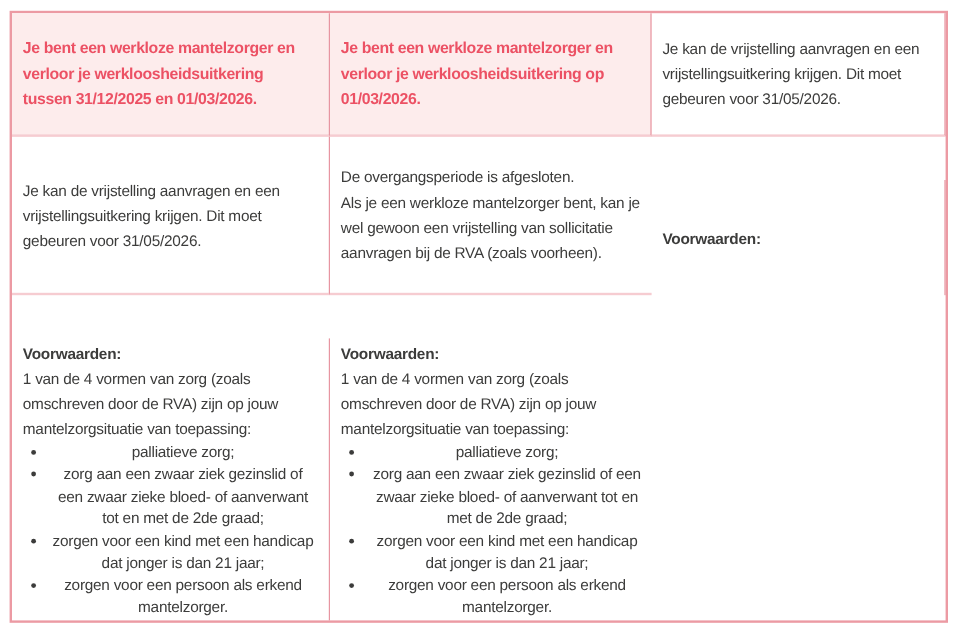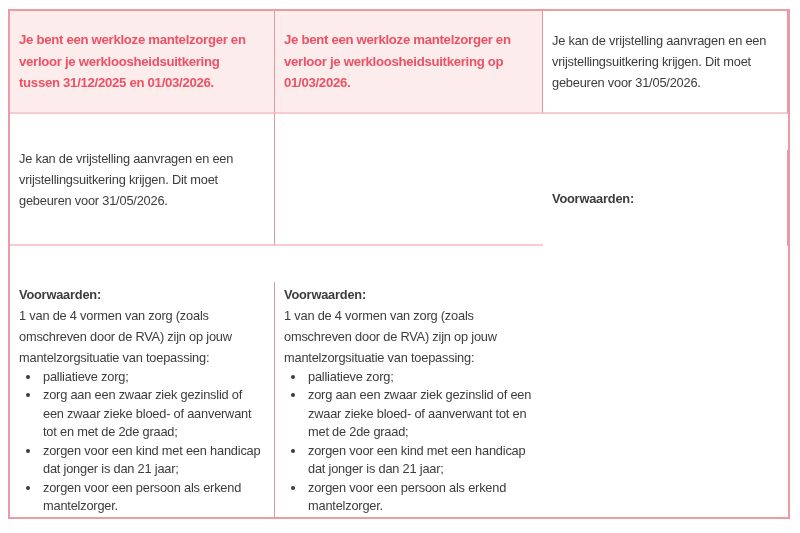--- a/index.html
+++ b/index.html
@@ -39,20 +39,21 @@
     font-weight:bold;
     font-size:13.2px;line-height:21.5px;letter-spacing:-0.3px;
   }
   .hdr-text{white-space:pre-line;}
   .cell p{margin:0;}
   .label{font-weight:bold;}
   .gap-above{margin-top:21px !important;}
   ul.conditions{
     margin:0;padding-left:22px;list-style:disc;
     line-height:18.5px;
+    text-align:center;
   }
   ul.conditions li{margin:0;padding-left:2px;}
 </style>
 </head>
 <body>
 
 <div class="page">
   <div class="grid">
 
     <div class="cell hdr c1">
@@ -66,20 +67,22 @@
 01/03/2026.</div>
     </div>
 
     <div class="cell c1">
       <p>Je kan de vrijstelling aanvragen en een vrijstellingsuitkering krijgen. Dit moet gebeuren voor 31/05/2026.</p>
     </div>
     <div class="cell c2">
       <p>Je kan de vrijstelling aanvragen en een vrijstellingsuitkering krijgen. Dit moet gebeuren voor 31/05/2026.</p>
     </div>
     <div class="cell c3">
+      <p>De overgangsperiode is afgesloten.</p>
+      <p>Als je een werkloze mantelzorger bent, kan je wel gewoon een vrijstelling van sollicitatie aanvragen bij de RVA (zoals voorheen).</p>
     </div>
 
     <div class="cell r3 c1">
       <p class="label">Voorwaarden:</p>
     </div>
 
     <div class="cell r3 c2">
       <p class="label">Voorwaarden:</p>
       <p>1 van de 4 vormen van zorg (zoals omschreven door de RVA) zijn op jouw mantelzorgsituatie van toepassing:</p>
       <ul class="conditions">

